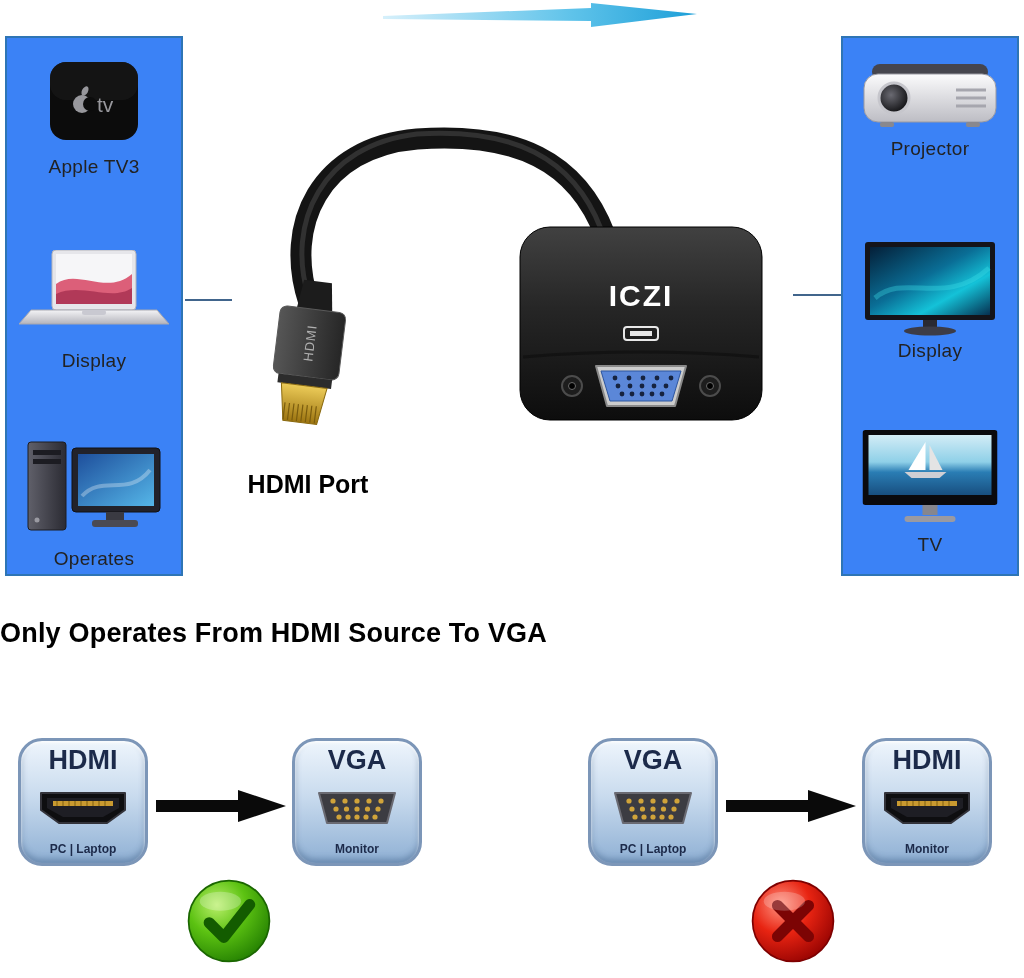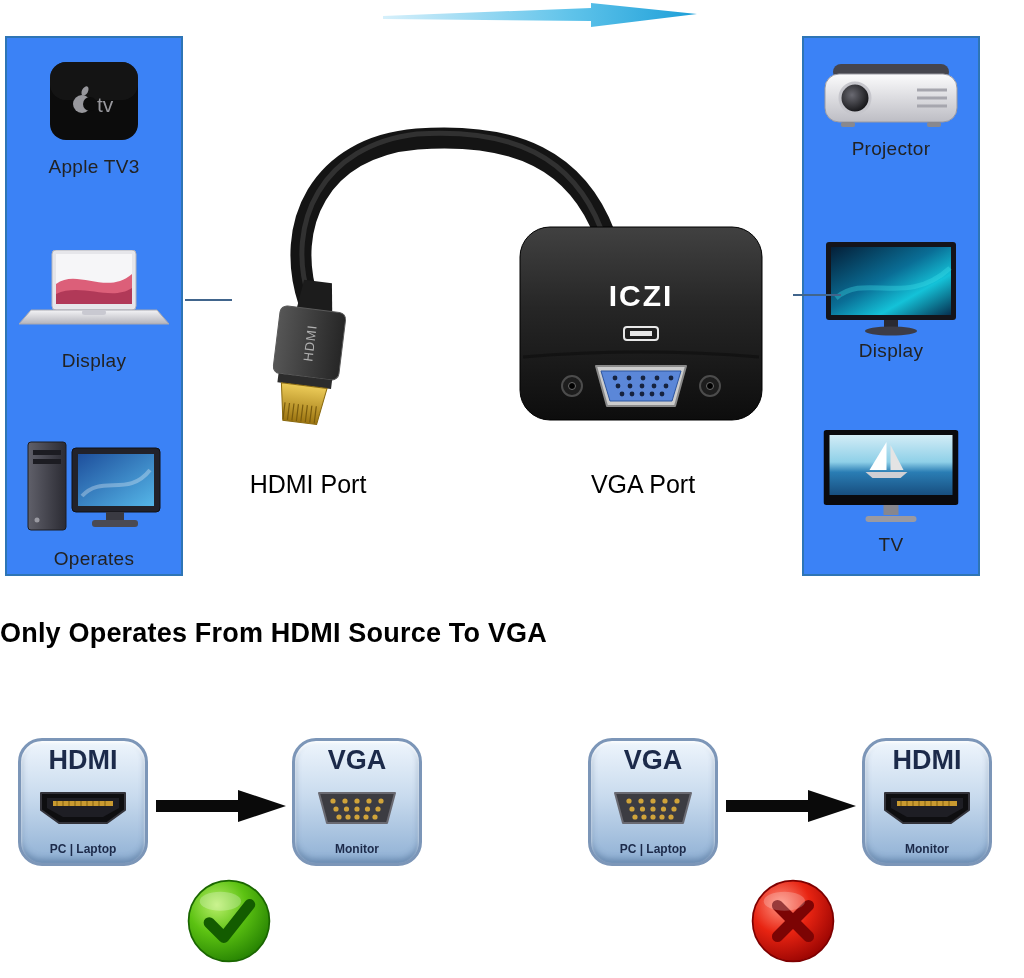--- a/index.html
+++ b/index.html
@@ -5,34 +5,34 @@
   html,body{margin:0;padding:0;background:#ffffff;}
   #stage{
     position:relative;width:1024px;height:978px;background:#ffffff;
     font-family:"Liberation Sans",sans-serif;color:#1a1a1a;overflow:hidden;margin:0 auto;
   }
   .panel{
     position:absolute;width:178px;height:540px;top:36px;
     border:2px solid #2e75b5;background:#3b82f6;box-sizing:border-box;
   }
   #left-panel{left:5px;}
-  #right-panel{left:802px;padding-left:20px;}
+  #right-panel{left:841px;padding-left:20px;}
   .dev-icon{position:absolute;left:50%;transform:translateX(-50%);}
   .dev-label{
     position:absolute;left:0;width:100%;text-align:center;
     font-size:19px;color:#222;letter-spacing:.3px;
   }
   .conn-line{position:absolute;height:2px;background:#41658c;}
   #conn-left{left:185px;top:299px;width:47px;}
   #conn-right{left:793px;top:294px;width:48px;}
   #top-arrow{position:absolute;left:383px;top:3px;width:314px;height:24px;}
   #adapter-svg{position:absolute;left:225px;top:105px;width:575px;height:335px;}
   .port-label{
     position:absolute;top:470px;width:160px;text-align:center;
-    font-size:25px;font-weight:normal;color:#000;
+    font-size:25px;font-weight:bold;color:#000;
   }
   #hdmi-port-label{left:228px;}
   #vga-port-label{left:563px;}
   #headline{
     position:absolute;top:618px;left:0;width:100%;
     font-size:27px;font-weight:bold;color:#000;letter-spacing:.2px;
   }
   .badge{
     position:absolute;width:130px;height:128px;border-radius:24px;box-sizing:border-box;
     border:3px solid #7c96b8;
@@ -245,21 +245,20 @@
       <path d="M 70 176 L 98 176 L 102 206 L 66 206 Z" fill="#1c1c1c"></path>
       <rect x="50" y="204" width="66" height="68" rx="7" fill="url(#gPlug)" stroke="#5a5a5a"></rect>
       <text x="83" y="243" text-anchor="middle" font-size="13" fill="#b0b0b0" letter-spacing="1" font-family="Liberation Sans, sans-serif" transform="rotate(-90 83 238)">HDMI</text>
       <rect x="56" y="272" width="54" height="9" fill="#2c2c2c"></rect>
       <path d="M 60 281 L 106 281 L 100 318 L 66 318 Z" fill="url(#gGold)" stroke="#8a6a10"></path>
       <path d="M66 300 V317 M70.5 300 V317 M75 300 V317 M79.5 300 V317 M84 300 V317 M88.5 300 V317 M93 300 V317 M97.5 300 V317" stroke="#7a5c0e" stroke-width="1.2"></path>
     </g>
   </svg>
 
   <div id="hdmi-port-label" class="port-label">HDMI Port</div>
-  <div id="vga-port-label" class="port-label">VGA Port</div>
 
   <div id="headline">Only Operates From HDMI Source To VGA</div>
 
   <div id="badge-hdmi-src" class="badge">
     <div class="badge-title">HDMI</div>
     <svg class="badge-port" viewBox="0 0 92 38">
       <path d="M4 3 H88 V20 L70 33 H22 L4 20 Z" fill="#0e0e10" stroke="#33333a" stroke-width="2" stroke-linejoin="round"></path>
       <path d="M10 8 H82 V18 L66 27 H26 L10 18 Z" fill="#1e1e24"></path>
       <rect x="16" y="11" width="60" height="5" fill="#c99a30"></rect>
       <path d="M20 11 V16 M26 11 V16 M32 11 V16 M38 11 V16 M44 11 V16 M50 11 V16 M56 11 V16 M62 11 V16 M68 11 V16" stroke="#8a6a14" stroke-width="1.2"></path>

